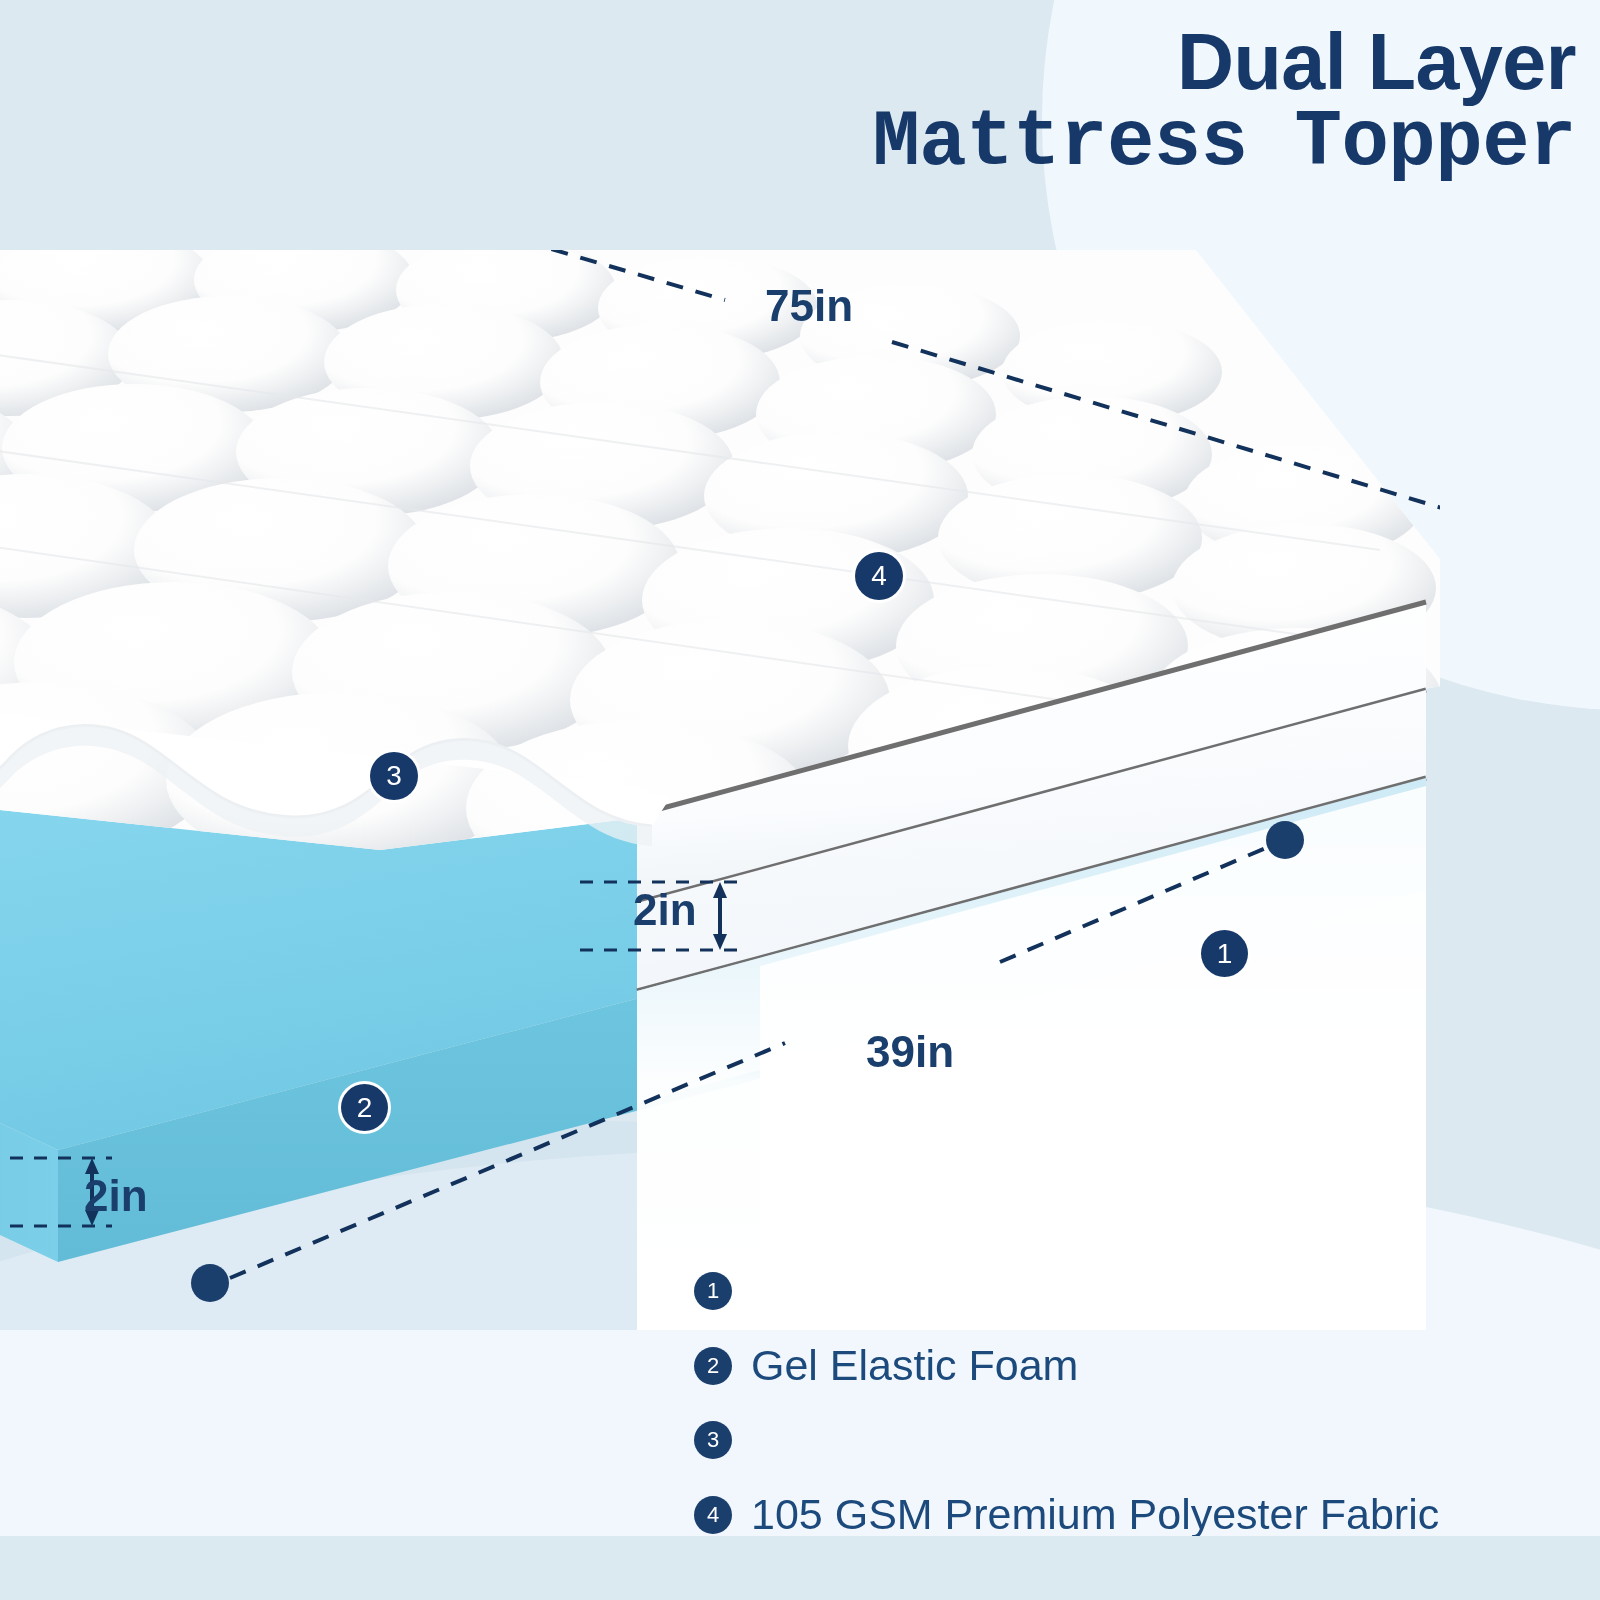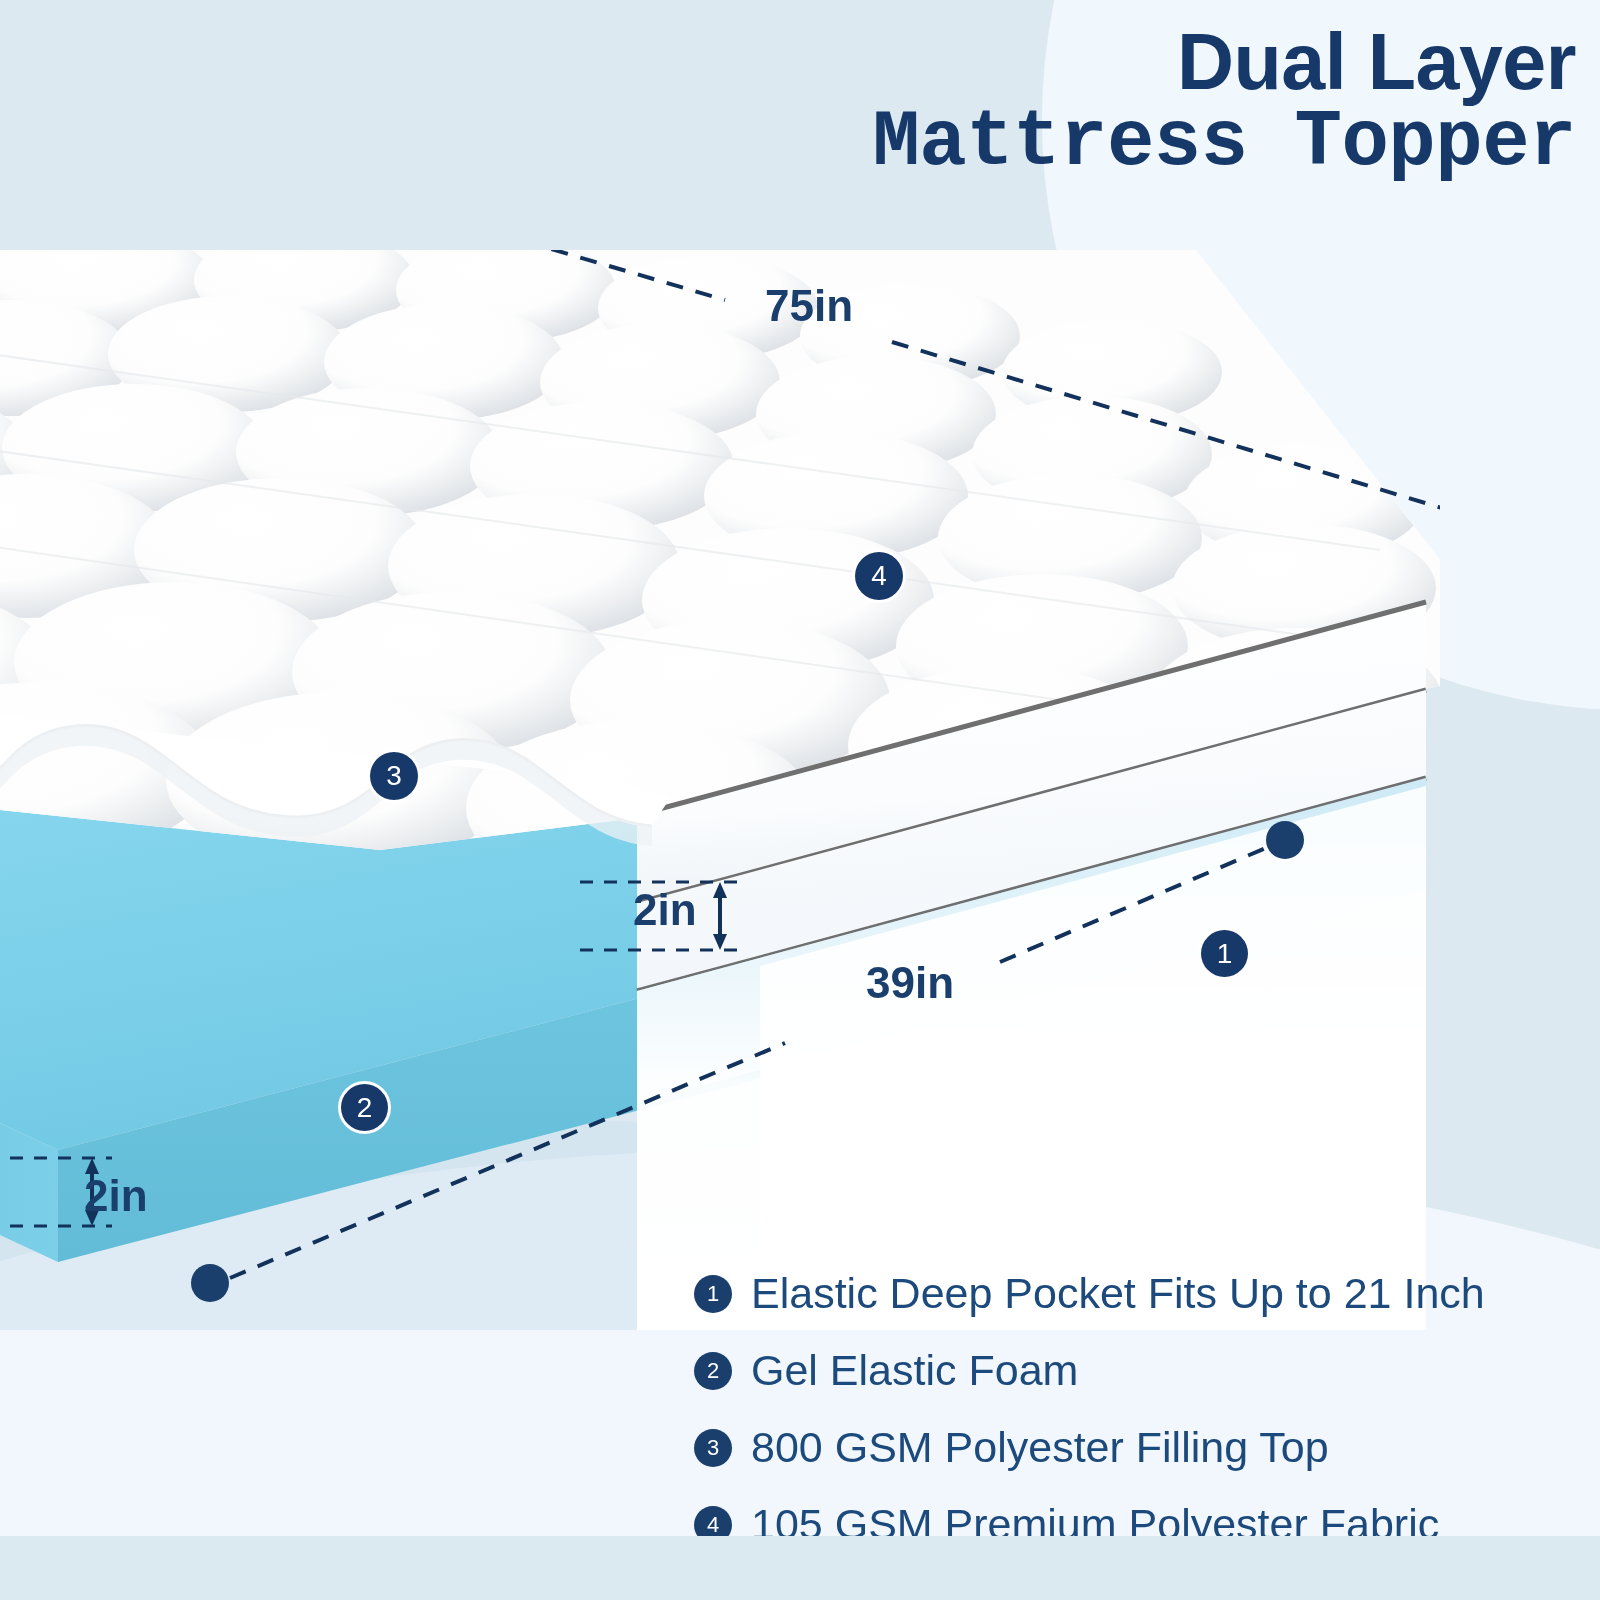--- a/index.html
+++ b/index.html
@@ -34,21 +34,21 @@
   
   #product{position:absolute;left:-120px;top:250px;width:1560px;height:1080px;}
   #product svg{display:block;}
 
   
   .dim{
     position:absolute;color:#1b3f6d;font-size:44px;font-weight:700;
     letter-spacing:0px;white-space:nowrap;
   }
   .dim-75{left:765px;top:281px;}
-  .dim-39{left:866px;top:958px;}
+  .dim-39{left:866px;top:1027px;}
   .dim-2a{left:633px;top:885px;}
   .dim-2b{left:84px;top:1171px;}
 
   
   .badge{
     position:absolute;border-radius:50%;
     background:#17396a;color:#ffffff;
     display:flex;align-items:center;justify-content:center;
     font-size:27px;font-weight:500;line-height:1;
     box-shadow:0 0 0 3px #ffffff;
@@ -309,29 +309,27 @@
   <div class="dim dim-2b">2in</div>
 
   <div class="badge b1">1</div>
   <div class="badge b2">2</div>
   <div class="badge b3">3</div>
   <div class="badge b4">4</div>
 
   <div class="legend">
     <div class="legend-row">
       <div class="legend-num">1</div>
-      <div class="legend-txt">Elastic Deep Pocket Fits Up to 21 Inch</div>
     </div>
     <div class="legend-row">
       <div class="legend-num">2</div>
       <div class="legend-txt">Gel Elastic Foam</div>
     </div>
     <div class="legend-row">
       <div class="legend-num">3</div>
-      <div class="legend-txt">800 GSM Polyester Filling Top</div>
     </div>
     <div class="legend-row">
       <div class="legend-num">4</div>
       <div class="legend-txt">105 GSM Premium Polyester Fabric</div>
     </div>
   </div>
 
 </div>
 
 </body></html>

